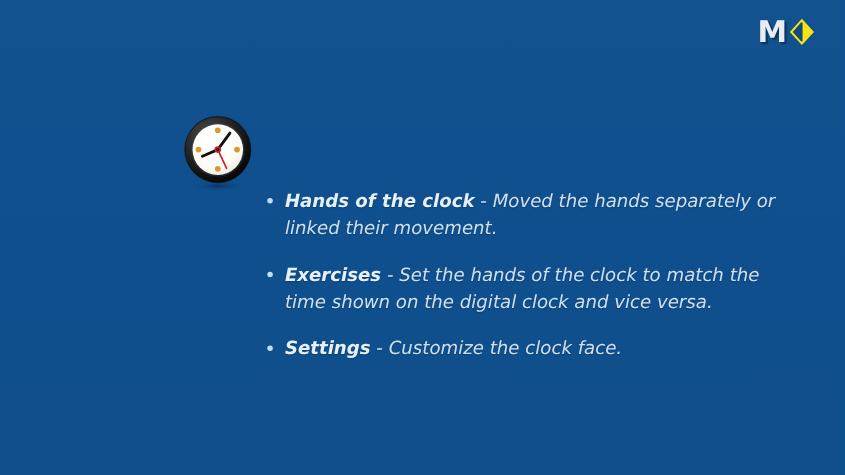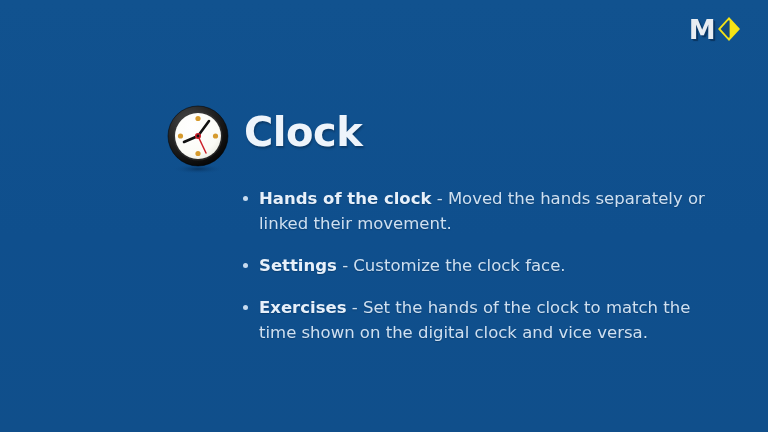--- a/index.html
+++ b/index.html
@@ -70,25 +70,26 @@
     line-height: 48px;
     color: #eef4fb;
     text-shadow: 1px 2px 2px rgba(6,33,62,0.45);
     letter-spacing: -0.5px;
   }
 
   
   #feature-list {
     position: absolute;
     left: 241px;
-    top: 186px;
+    top: 170px;
     width: 478px;
     list-style: none;
     margin: 0;
     padding: 0;
+    font-style: italic;
   }
   #feature-list li {
     position: relative;
     padding-left: 18px;
     margin-bottom: 17px;
     font-family: "DejaVu Sans", sans-serif;
     font-size: 16.5px;
     line-height: 25px;
     color: #d3e2f2;
     text-shadow: 0 1px 1px rgba(6,33,62,0.35);
@@ -163,27 +164,26 @@
 
       <line x1="32" y1="32" x2="43" y2="17" stroke="#111111" stroke-width="2.6" stroke-linecap="round"></line>
 
       <line x1="32" y1="32" x2="40" y2="49" stroke="#cc1f2a" stroke-width="1.5" stroke-linecap="round"></line>
 
       <circle cx="32" cy="32" r="3" fill="#cc1f2a"></circle>
       <circle cx="32" cy="32" r="1.4" fill="#111111"></circle>
     </svg>
   </div>
 
-  <div id="page-title">Clock</div>
 
   <ul id="feature-list">
     <li>
       <span class="bullet-dot"></span><span class="term">Hands of the clock</span><span class="desc"> - </span><span class="desc">Moved the hands separately or linked their movement.</span>
     </li>
     <li>
-      <span class="bullet-dot"></span><span class="term">Settings</span><span class="desc"> - </span><span class="desc">Customize the clock face.</span>
+      <span class="bullet-dot"></span><span class="term">Exercises</span><span class="desc"> - </span><span class="desc">Set the hands of the clock to match the time shown on the digital clock and vice versa.</span>
     </li>
     <li>
-      <span class="bullet-dot"></span><span class="term">Exercises</span><span class="desc"> - </span><span class="desc">Set the hands of the clock to match the time shown on the digital clock and vice versa.</span>
+      <span class="bullet-dot"></span><span class="term">Settings</span><span class="desc"> - </span><span class="desc">Customize the clock face.</span>
     </li>
   </ul>
 
 </div>
 
 </body></html>

